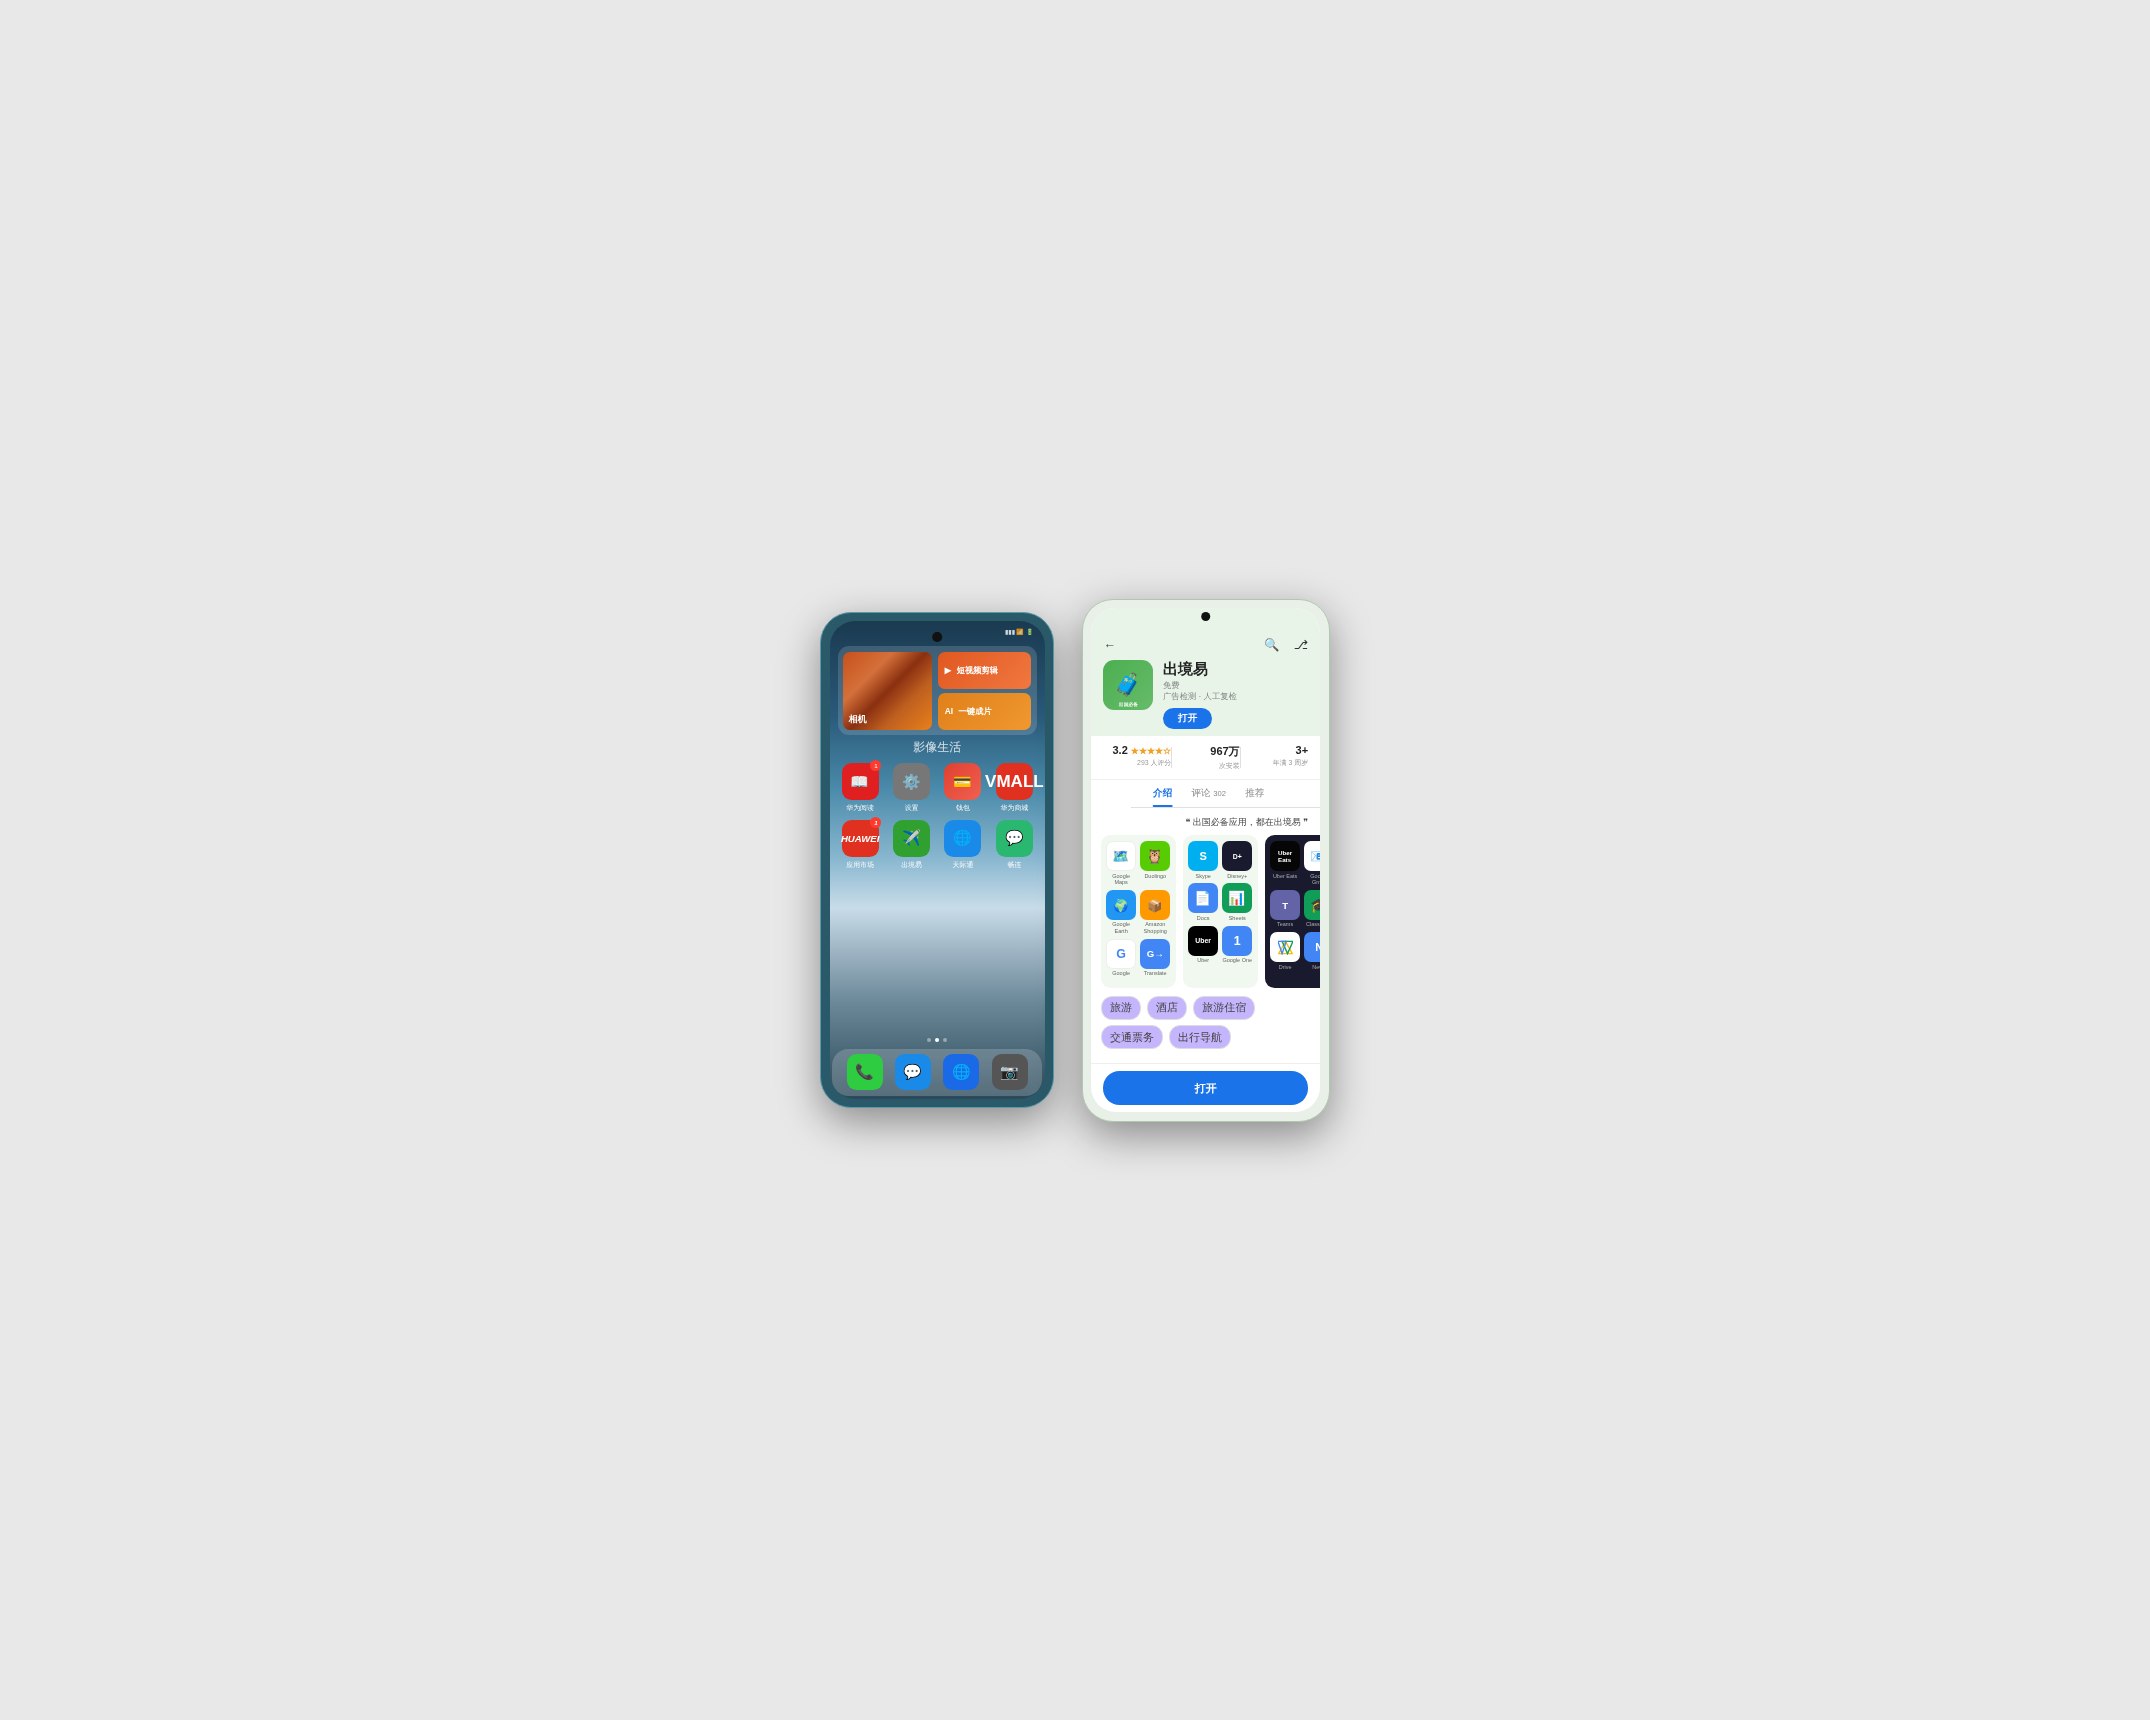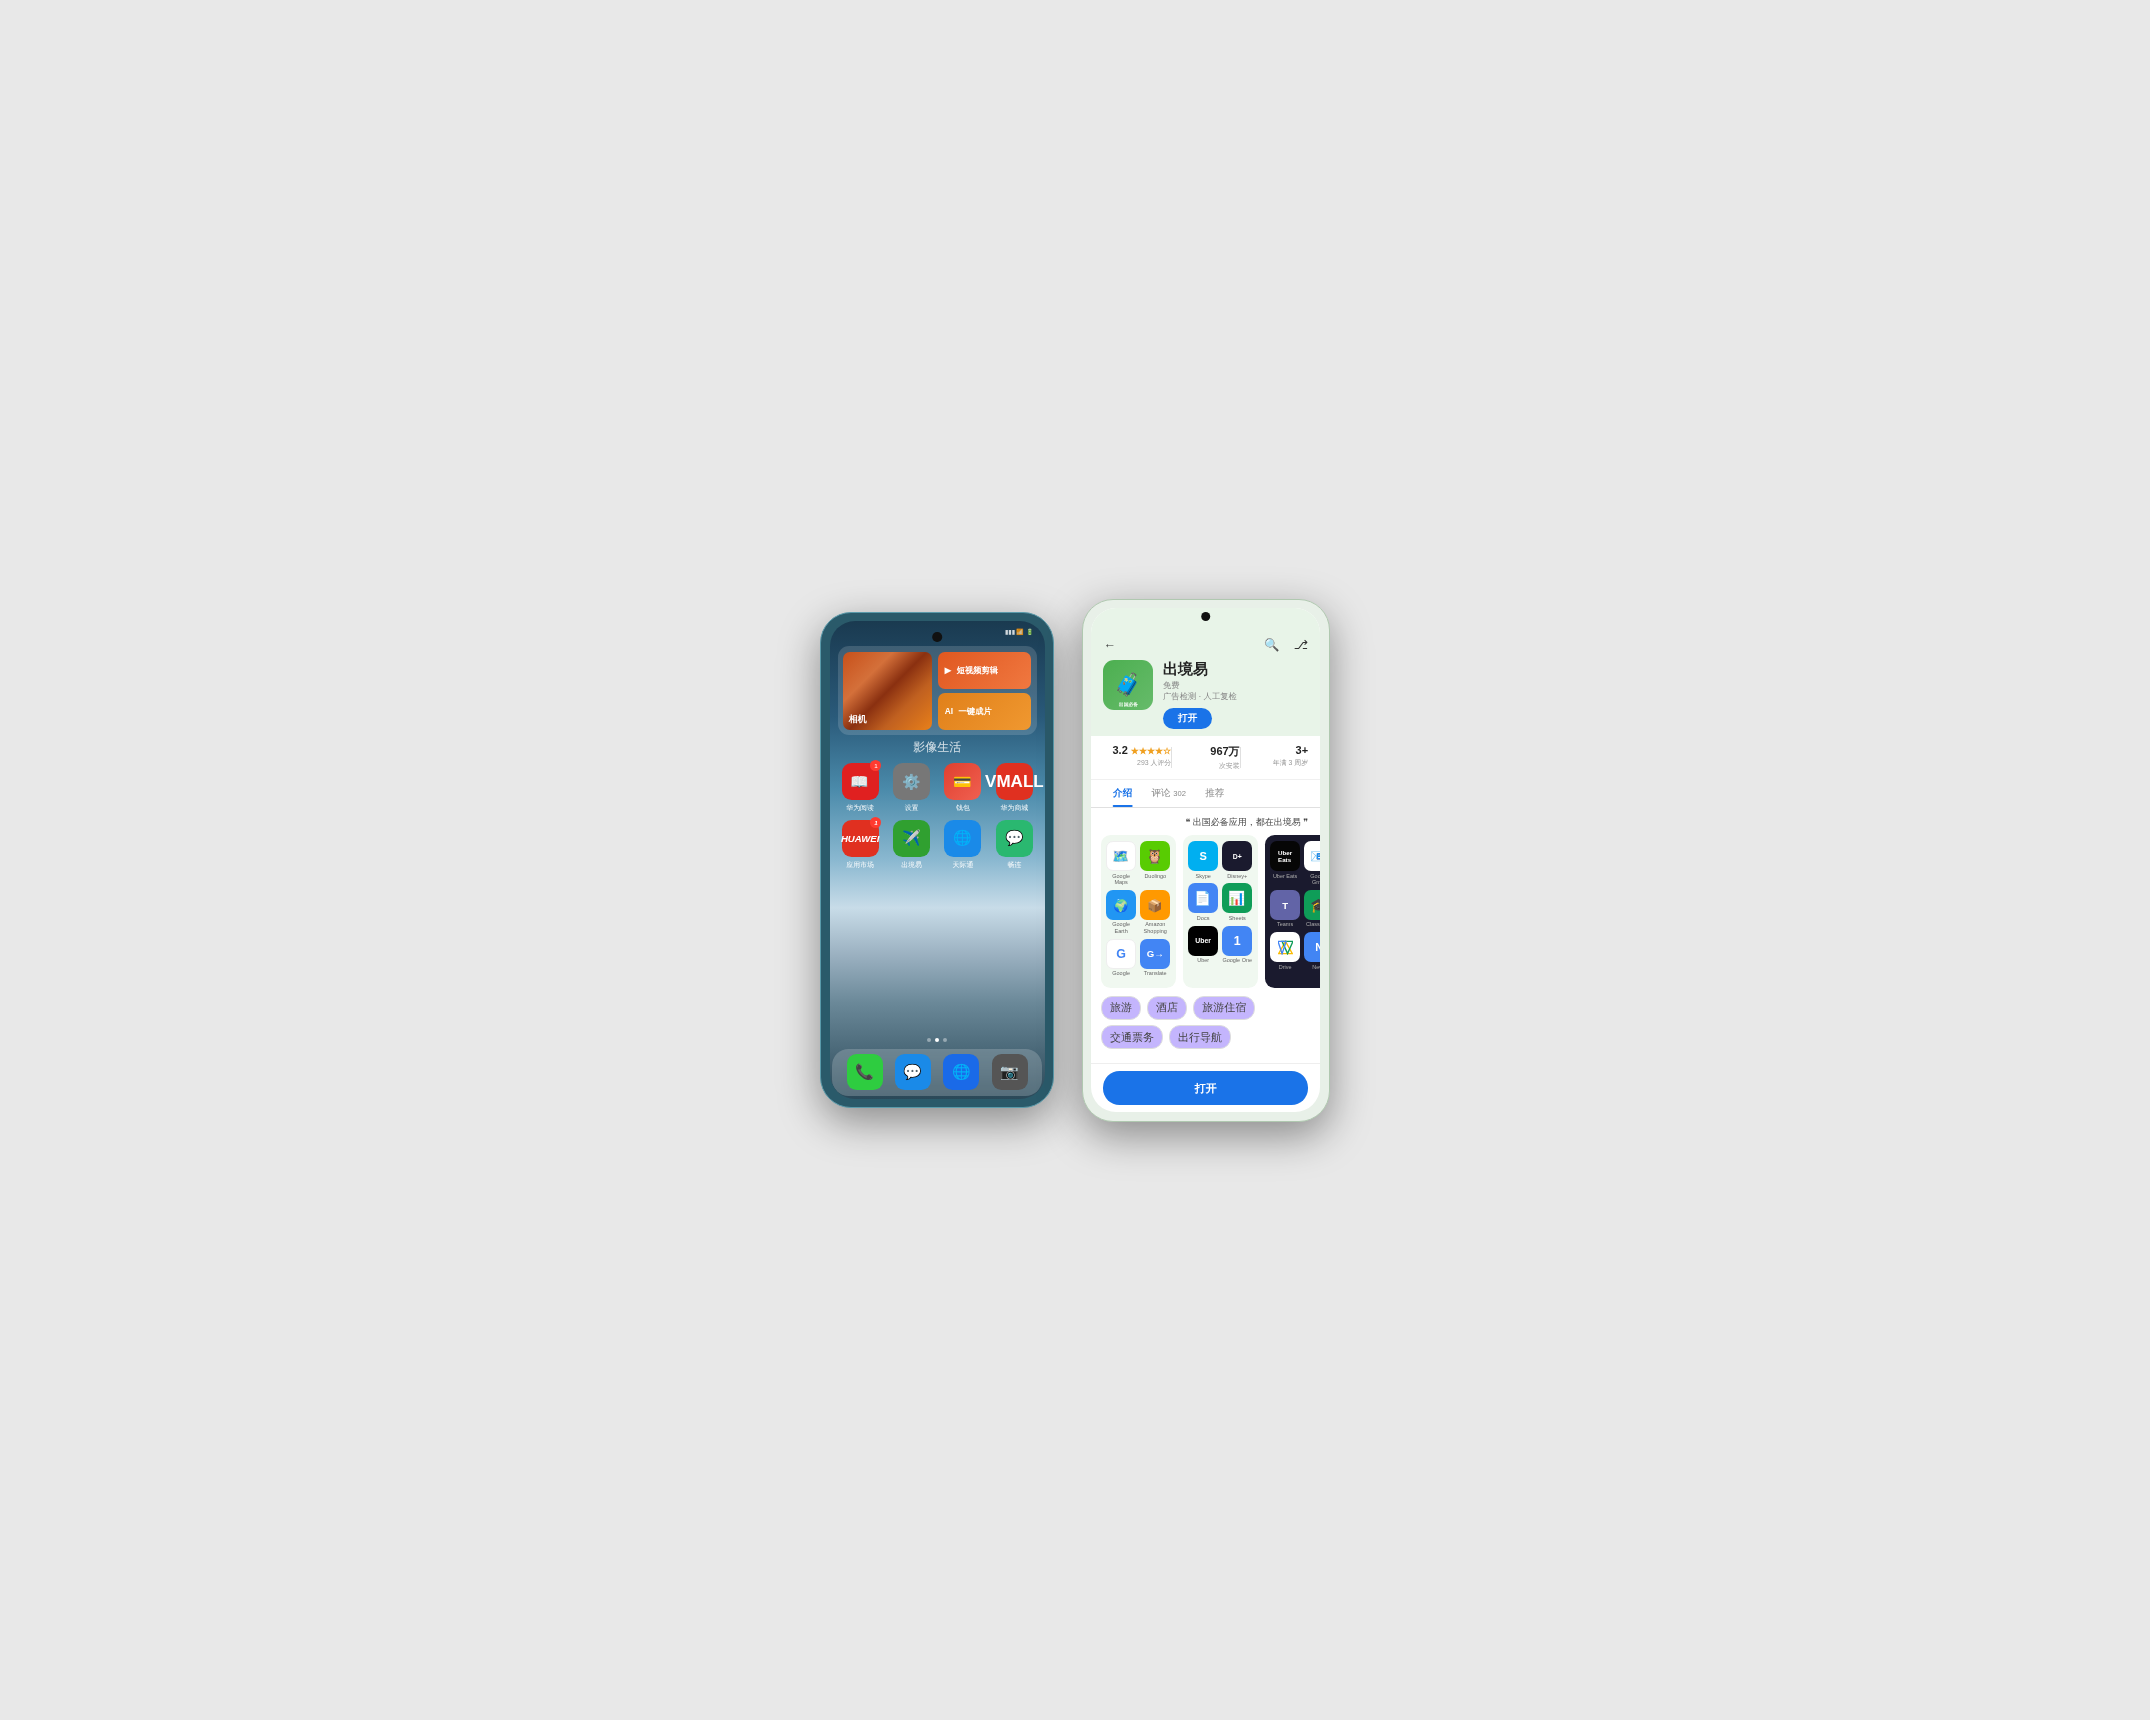--- a/index.html
+++ b/index.html
@@ -295,20 +295,21 @@
     .stat-stars { color: #f0a020; font-size: 9px; }
     .stat-label { font-size: 6.9px; color: #999; margin-top: 1.4px; }
     .stat-divider { width: 0.7px; background: #e0e0e0; margin: 2.8px 0; }
 
     
     .app-tabs {
       display: flex;
       padding: 0 12.4px;
       border-bottom: 0.7px solid #e0e0e0;
       flex-shrink: 0;
+      margin-left: 40px;
     }
     .tab-item {
       padding: 6.9px 9.6px;
       font-size: 9.6px;
       color: #888;
       cursor: pointer;
       position: relative;
     }
     .tab-item.active {
       color: #1a73e8;

